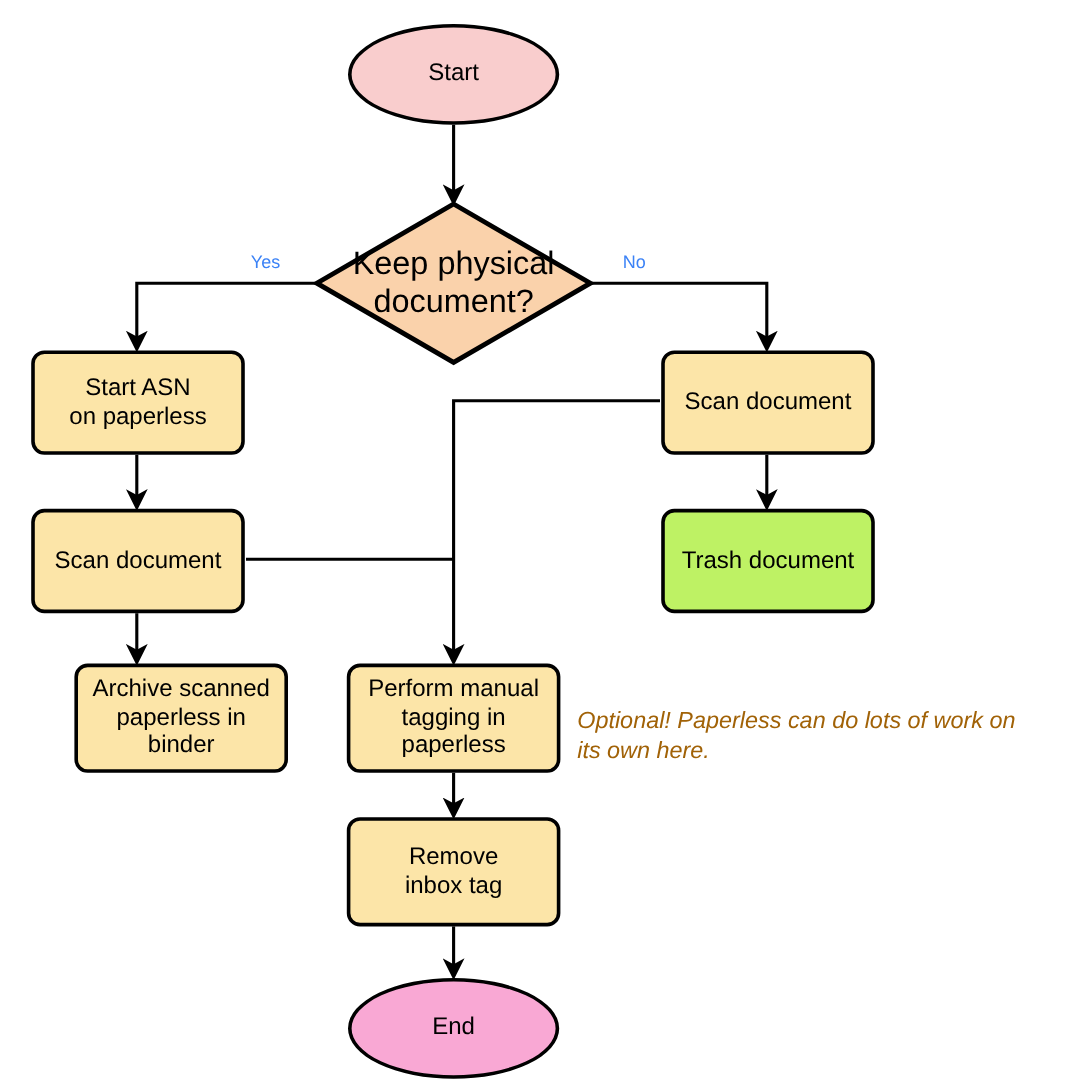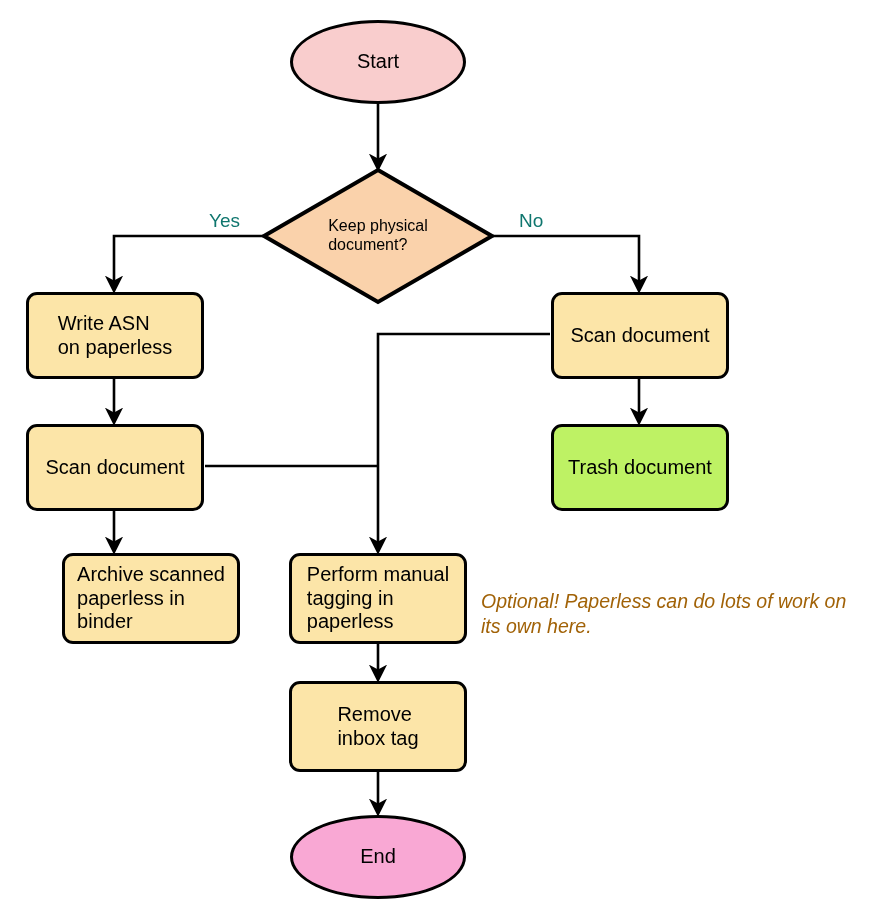--- a/index.html
+++ b/index.html
@@ -25,48 +25,49 @@
     width: 888px;
     height: 907px;
     pointer-events: none;
   }
   .node {
     position: absolute;
     box-sizing: border-box;
     display: flex;
     align-items: center;
     justify-content: center;
+    text-align: center;
     color: #000000;
     line-height: 1.18;
   }
   .node-process {
     border: 3px solid #000000;
     border-radius: 11px;
     font-size: 20px;
     padding: 2px 6px;
   }
   .node-terminal {
     border: 3.5px solid #000000;
     border-radius: 50%;
     font-size: 20px;
   }
   .node-decision {
     background: transparent;
     border: none;
-    font-size: 16px;
+    font-size: 27px;
   }
   .decision-label {
     position: relative;
     z-index: 3;
     pointer-events: none;
   }
   .edge-label {
     position: absolute;
-    font-size: 19px;
-    color: #0f766e;
+    font-size: 15px;
+    color: #3b82f6;
     white-space: nowrap;
   }
   .annotation {
     position: absolute;
     font-style: italic;
     font-size: 19.5px;
     color: #a16207;
     line-height: 1.3;
   }
 </style>
@@ -111,21 +112,21 @@
 
   <div class="node node-decision decision-label" style="left:278px; top:170px; width:200px; height:132px;">
     <div>
       <div>Keep physical</div>
       <div>document?</div>
     </div>
   </div>
 
   <div class="node node-process" style="left:26px; top:292px; width:178px; height:87px; background:#fce5a8;">
     <div>
-      <div>Write ASN</div>
+      <div>Start ASN</div>
       <div>on paperless</div>
     </div>
   </div>
 
   <div class="node node-process" style="left:26px; top:424px; width:178px; height:87px; background:#fce5a8;">
     <div>
       <div>Scan document</div>
     </div>
   </div>
 

